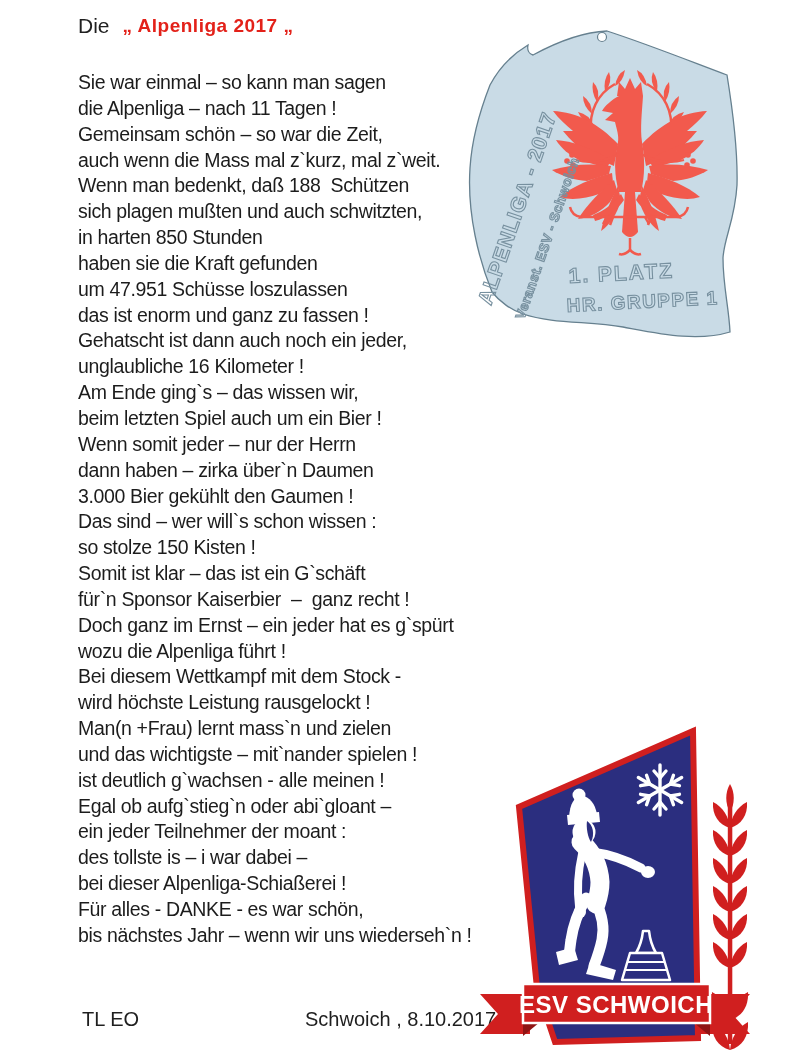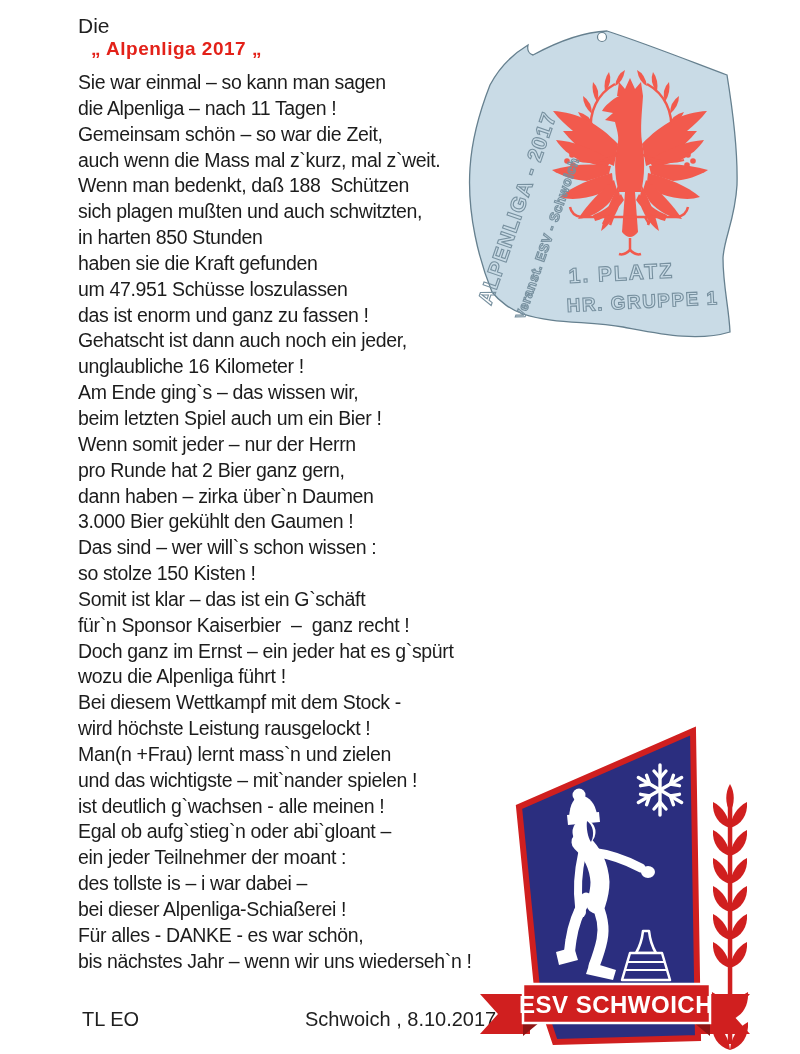--- a/index.html
+++ b/index.html
@@ -1,21 +1,21 @@
 <!DOCTYPE html>
 <html><head>
 <meta charset="utf-8">
 <style>
   html,body{margin:0;padding:0;background:#e8e8e8;}
   .page{
     position:relative;width:800px;height:1054px;background:#ffffff;
     overflow:hidden;font-family:"Liberation Sans",sans-serif;color:#1f1f1f;
     margin:0 auto;
   }
-  .title-row{position:absolute;left:78px;top:14px;display:flex;align-items:flex-start;flex-direction:column;}
+  .title-row{position:absolute;left:78px;top:14px;display:flex;align-items:center;}
   .title-prefix{font-size:21px;color:#1f1f1f;}
   .title-main{font-size:19px;font-weight:bold;color:#e32119;margin-left:13px;letter-spacing:.5px;}
   .poem{position:absolute;left:78px;top:62px;margin-top:8px;}
   .poem-line{
     font-size:19.5px;line-height:25.85px;letter-spacing:-0.35px;
     white-space:pre;color:#1c1c1c;
   }
   .footer-left{position:absolute;left:82px;top:1008px;font-size:20px;}
   .footer-right{position:absolute;left:305px;top:1008px;font-size:20px;}
   svg{position:absolute;display:block;}
@@ -43,21 +43,20 @@
       <div class="poem-line">sich plagen mußten und auch schwitzten,</div>
       <div class="poem-line">in harten 850 Stunden</div>
       <div class="poem-line">haben sie die Kraft gefunden</div>
       <div class="poem-line">um 47.951 Schüsse loszulassen</div>
       <div class="poem-line">das ist enorm und ganz zu fassen !</div>
       <div class="poem-line">Gehatscht ist dann auch noch ein jeder,</div>
       <div class="poem-line">unglaubliche 16 Kilometer !</div>
       <div class="poem-line">Am Ende ging`s – das wissen wir,</div>
       <div class="poem-line">beim letzten Spiel auch um ein Bier !</div>
       <div class="poem-line">Wenn somit jeder – nur der Herrn</div>
-      <div class="poem-line">pro Runde hat 2 Bier ganz gern,</div>
       <div class="poem-line">dann haben – zirka über`n Daumen</div>
       <div class="poem-line">3.000 Bier gekühlt den Gaumen !</div>
       <div class="poem-line">Das sind – wer will`s schon wissen :</div>
       <div class="poem-line">so stolze 150 Kisten !</div>
       <div class="poem-line">Somit ist klar – das ist ein G`schäft</div>
       <div class="poem-line">für`n Sponsor Kaiserbier  –  ganz recht !</div>
       <div class="poem-line">Doch ganz im Ernst – ein jeder hat es g`spürt</div>
       <div class="poem-line">wozu die Alpenliga führt !</div>
       <div class="poem-line">Bei diesem Wettkampf mit dem Stock -</div>
       <div class="poem-line">wird höchste Leistung rausgelockt !</div>

